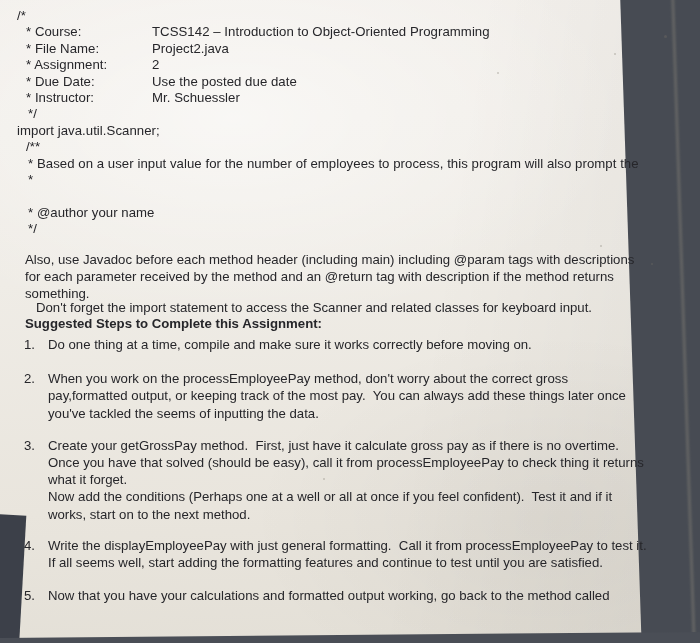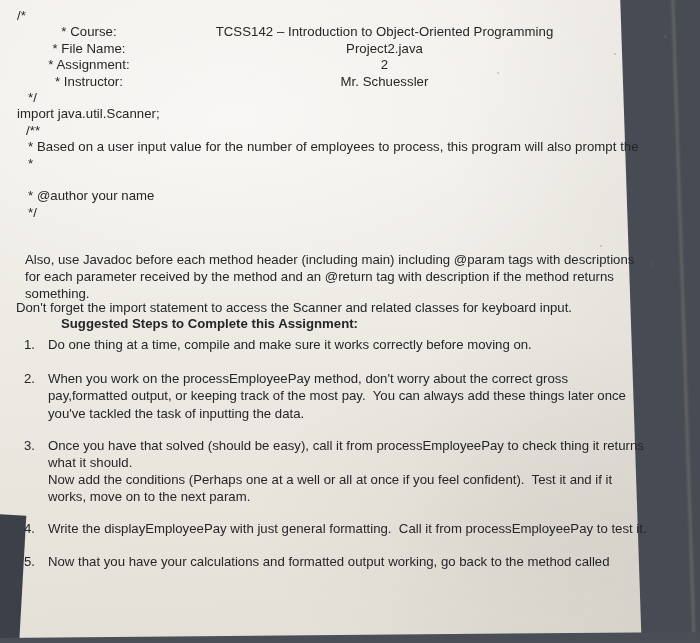--- a/index.html
+++ b/index.html
@@ -93,31 +93,31 @@
     left: 17px;
     top: 8px;
     width: 600px;
     font-size: 13.2px;
     line-height: 16.4px;
     letter-spacing: 0.05px;
   }
   .code-line { white-space: pre; }
   .code-line.indent1 { padding-left: 9px; }
   .code-line.indent2 { padding-left: 11px; }
-  .kv { display: flex; text-align: center; }
+  .kv { display: flex; }
   .kv .k { width: 126px; flex: 0 0 126px; }
   .kv .v { flex: 1 1 auto; }
 
   
   .para {
     position: absolute;
     font-size: 13.2px;
     line-height: 17px;
   }
-  .para.bold { font-weight: bold; margin-left: 36px; }
+  .para.bold { font-weight: bold; }
 
   
   .steps {
     position: absolute;
     left: 0;
     top: 336px;
     width: 700px;
   }
   .step {
     display: flex;
@@ -187,20 +187,24 @@
       <div class="code-line indent1 kv">
         <span class="k">* File Name:</span>
         <span class="v">Project2.java</span>
       </div>
 
       <div class="code-line indent1 kv">
         <span class="k">* Assignment:</span>
         <span class="v">2</span>
       </div>
 
+      <div class="code-line indent1 kv">
+        <span class="k">* Due Date:</span>
+        <span class="v">Use the posted due date</span>
+      </div>
 
       <div class="code-line indent1 kv">
         <span class="k">* Instructor:</span>
         <span class="v">Mr. Schuessler</span>
       </div>
 
       <div class="code-line indent2">*/</div>
 
       <div class="code-line">import java.util.Scanner;</div>
 
@@ -208,56 +212,58 @@
 
       <div class="code-line indent2">* Based on a user input value for the number of employees to process, this program will also prompt the</div>
       <div class="code-line indent2">*</div>
       <div class="code-line indent2">&nbsp;</div>
       <div class="code-line indent2">* @author your name</div>
       <div class="code-line indent2">*/</div>
     </div>
 
     <div class="para" style="left:25px; top:251px; width:620px;">Also, use Javadoc before each method header (including main) including @param tags with descriptions for each parameter received by the method and an @return tag with description if the method returns something.</div>
 
-    <div class="para" style="left:16px; top:299px; width:620px;">Don't forget the import statement to access the Scanner and related classes for keyboard input.</div>
+    <div class="para" style="left:36px; top:299px; width:620px;">Don't forget the import statement to access the Scanner and related classes for keyboard input.</div>
 
     <div class="para bold" style="left:25px; top:315px; width:620px;">Suggested Steps to Complete this Assignment:</div>
 
     <div class="steps">
 
       <div class="step s1">
         <div class="num">1.</div>
         <div class="body">
           <div>Do one thing at a time, compile and make sure it works correctly before moving on.</div>
         </div>
       </div>
 
       <div class="step s2">
         <div class="num">2.</div>
         <div class="body">
           <div>When you work on the processEmployeePay method, don't worry about the correct gross</div>
           <div>pay,formatted output, or keeping track of the most pay.  You can always add these things later once</div>
-          <div>you've tackled the task of inputting the data.</div>
+          <div>you've tackled the seems of inputting the data.</div>
         </div>
       </div>
 
       <div class="step s3">
         <div class="num">3.</div>
         <div class="body">
+          <div>Create your getGrossPay method.  First, just have it calculate gross pay as if there is no overtime.</div>
           <div>Once you have that solved (should be easy), call it from processEmployeePay to check thing it returns</div>
-          <div>what it should.</div>
+          <div>what it forget.</div>
           <div>Now add the conditions (Perhaps one at a well or all at once if you feel confident).  Test it and if it</div>
-          <div>works, move on to the next param.</div>
+          <div>works, start on to the next method.</div>
         </div>
       </div>
 
       <div class="step s4">
         <div class="num">4.</div>
         <div class="body">
           <div>Write the displayEmployeePay with just general formatting.  Call it from processEmployeePay to test it.</div>
+          <div>If all seems well, start adding the formatting features and continue to test until you are satisfied.</div>
         </div>
       </div>
 
       <div class="step s5">
         <div class="num">5.</div>
         <div class="body">
           <div>Now that you have your calculations and formatted output working, go back to the method called</div>
         </div>
       </div>
 

